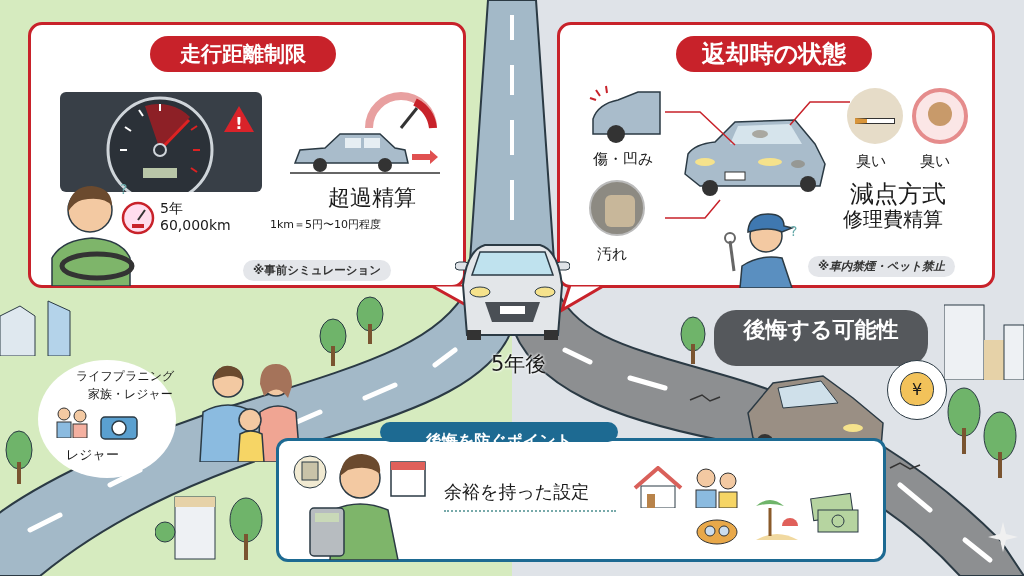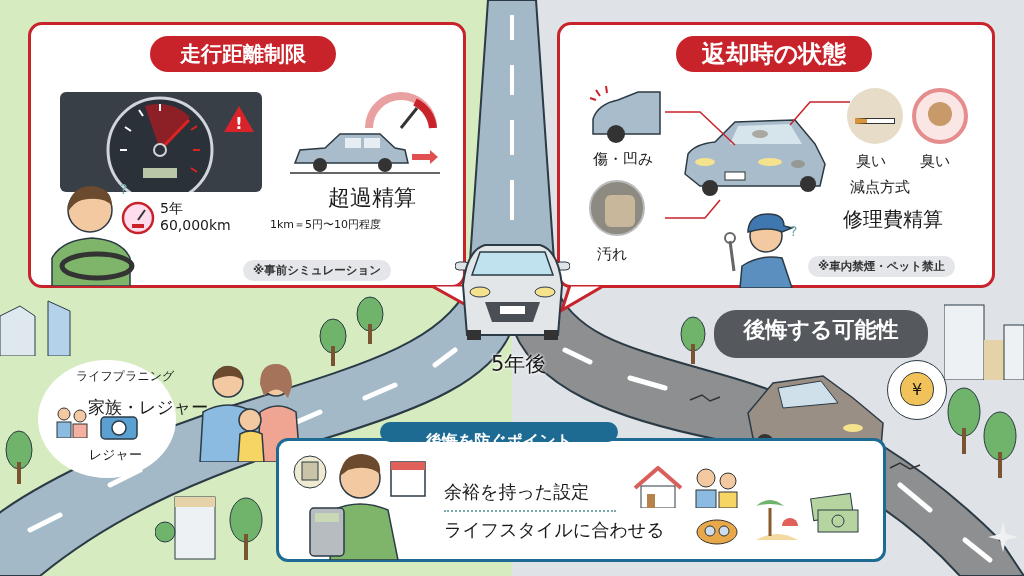--- a/index.html
+++ b/index.html
@@ -151,32 +151,32 @@
         <path d="M190,2 L150,2 L130,25"></path>
       </g>
     </svg>
 
   <div class="circ" style="left:847px;top:88px;width:56px;height:56px;background:#e6dcc8;"></div>
   <div class="abs" style="left:855px;top:118px;width:40px;height:6px;background:#fff;border:1px solid #333;border-left:12px solid #d9953a;"></div>
   <div class="circ" style="left:912px;top:88px;width:56px;height:56px;background:#fbe6e6;border:4px solid #e58c8c;"></div>
   <div class="abs" style="left:928px;top:102px;width:24px;height:24px;background:#c89a6a;border-radius:50%;"></div>
   <div class="txt" style="left:856px;top:152px;font-size:15px;">臭い</div>
   <div class="txt" style="left:920px;top:152px;font-size:15px;">臭い</div>
-  <div class="txt" style="left:850px;top:178px;font-size:15px;">減点方式</div>
+  <div class="txt" style="left:850px;top:178px;font-size:24px;">減点方式</div>
   <div class="txt" style="left:843px;top:206px;font-size:20px;">修理費精算</div>
 
   <svg class="abs" style="left:720px;top:196px" width="80" height="92">
     <path d="M20,92 L22,70 Q40,58 62,62 L72,92 Z" fill="#5a8fc0" stroke="#2b3a44" stroke-width="1.5"></path>
     <circle cx="46" cy="40" r="16" fill="#f3c9a2" stroke="#2b3a44" stroke-width="1.5"></circle>
     <path d="M28,34 Q30,18 48,18 Q64,18 64,30 L72,32 L62,36 Q50,30 28,36 Z" fill="#3f78b0" stroke="#2b3a44" stroke-width="1.5"></path>
     <line x1="10" y1="45" x2="14" y2="75" stroke="#666" stroke-width="3"></line>
       <circle cx="10" cy="42" r="5" fill="none" stroke="#666" stroke-width="2"></circle>
     <text x="70" y="40" font-size="14" fill="#6aa" font-family="DejaVu Sans, sans-serif">?</text>
   </svg>
-  <div class="note" style="left:808px;top:256px;">※車内禁煙・ペット禁止</div>
+  <div class="note" style="left:808px;top:256px;font-style:italic;">※車内禁煙・ペット禁止</div>
 
   <svg class="abs" style="left:455px;top:240px" width="115" height="102">
     <rect x="0" y="22" width="14" height="8" rx="4" fill="#dfe3e8" stroke="#2b3a44"></rect>
     <rect x="101" y="22" width="14" height="8" rx="4" fill="#dfe3e8" stroke="#2b3a44"></rect>
     <path d="M12,95 L8,45 Q12,10 30,5 L85,5 Q103,10 107,45 L103,95 Z" fill="#e3e6e9" stroke="#2b3a44" stroke-width="2"></path>
     <path d="M25,12 L90,12 L98,35 L17,35 Z" fill="#bfe2ee" stroke="#2b3a44" stroke-width="1.5"></path>
     <ellipse cx="25" cy="52" rx="10" ry="5" fill="#f5e28c" stroke="#2b3a44"></ellipse>
     <ellipse cx="90" cy="52" rx="10" ry="5" fill="#f5e28c" stroke="#2b3a44"></ellipse>
     <path d="M30,62 L85,62 L78,82 L37,82 Z" fill="#4a4f55"></path>
     <rect x="45" y="66" width="25" height="8" fill="#fff"></rect>
@@ -193,32 +193,32 @@
       <ellipse cx="15" cy="18" rx="13" ry="17" fill="#6fb46a" stroke="#2b3a44"></ellipse>
       <rect x="13" y="28" width="4" height="20" fill="#7a5430"></rect>
     </svg>
   <svg class="abs" style="left:355px;top:296px" width="30" height="50">
       <ellipse cx="15" cy="18" rx="13" ry="17" fill="#6fb46a" stroke="#2b3a44"></ellipse>
       <rect x="13" y="28" width="4" height="20" fill="#7a5430"></rect>
     </svg>
 
   <div class="circ" style="left:38px;top:360px;width:138px;height:118px;background:#fff;"></div>
   <div class="txt" style="left:76px;top:368px;font-size:12px;">ライフプラニング</div>
-  <div class="txt" style="left:88px;top:396px;font-size:17px;">家族・レジャー</div>
+  <div class="txt" style="left:88px;top:386px;font-size:12px;">家族・レジャー</div>
   <svg class="abs" style="left:52px;top:404px" width="40" height="34">
       <circle cx="12" cy="10" r="6" fill="#f3c9a2" stroke="#333"></circle>
       <rect x="5" y="18" width="14" height="16" fill="#8bbbe0" stroke="#333"></rect>
       <circle cx="28" cy="12" r="6" fill="#f3c9a2" stroke="#333"></circle>
       <rect x="21" y="20" width="14" height="14" fill="#f4b0a0" stroke="#333"></rect>
     </svg>
   <svg class="abs" style="left:100px;top:412px" width="38" height="28">
       <rect x="1" y="5" width="36" height="22" rx="4" fill="#5aa0d0" stroke="#2b3a44" stroke-width="1.5"></rect>
       <circle cx="19" cy="16" r="7" fill="#fff" stroke="#2b3a44" stroke-width="1.5"></circle>
     </svg>
-  <div class="txt" style="left:66px;top:446px;font-size:13px;margin-left:23px;">レジャー</div>
+  <div class="txt" style="left:66px;top:446px;font-size:13px;">レジャー</div>
 
   <svg class="abs" style="left:188px;top:362px" width="130" height="100">
     <circle cx="40" cy="20" r="15" fill="#f3c9a2" stroke="#2b3a44" stroke-width="1.5"></circle>
     <path d="M26,16 Q30,2 42,4 Q55,6 54,18 Q44,10 26,18 Z" fill="#6b4a2e"></path>
     <path d="M12,100 L15,50 Q40,36 65,50 L66,100 Z" fill="#8bbbe0" stroke="#2b3a44" stroke-width="1.5"></path>
     <circle cx="88" cy="20" r="14" fill="#f3c9a2" stroke="#2b3a44" stroke-width="1.5"></circle>
     <path d="M72,22 Q72,2 88,2 Q104,2 104,24 L100,36 Q90,20 76,34 Z" fill="#a5735a"></path>
     <path d="M70,100 L72,50 Q90,38 108,50 L112,100 Z" fill="#f0a593" stroke="#2b3a44" stroke-width="1.5"></path>
     <circle cx="62" cy="58" r="11" fill="#f3c9a2" stroke="#2b3a44" stroke-width="1.5"></circle>
     <path d="M50,100 L52,72 Q62,66 74,72 L76,100 Z" fill="#f6d565" stroke="#2b3a44" stroke-width="1.5"></path>
@@ -235,21 +235,21 @@
     </svg>
   <svg class="abs" style="left:228px;top:496px" width="36" height="65">
       <ellipse cx="18" cy="24" rx="16" ry="22" fill="#6fb46a" stroke="#2b3a44"></ellipse>
       <rect x="16" y="38" width="4" height="26" fill="#7a5430"></rect>
     </svg>
 
   <svg class="abs" style="left:680px;top:316px" width="26" height="50">
       <ellipse cx="13" cy="18" rx="12" ry="17" fill="#6fb46a" stroke="#2b3a44"></ellipse>
       <rect x="11" y="28" width="4" height="20" fill="#7a5430"></rect>
     </svg>
-  <div class="pill dark" style="left:714px;top:310px;width:214px;height:48px;font-size:22px;line-height:40px;">後悔する可能性</div>
+  <div class="pill dark" style="left:714px;top:310px;width:214px;height:56px;font-size:22px;line-height:40px;">後悔する可能性</div>
   <svg class="abs" style="left:944px;top:300px" width="80" height="80">
       <rect x="0" y="5" width="40" height="75" fill="#eef1f4" stroke="#2b3a44"></rect>
       <rect x="40" y="40" width="20" height="40" fill="#e6d2a8"></rect>
       <rect x="60" y="25" width="20" height="55" fill="#eef1f4" stroke="#2b3a44"></rect>
     </svg>
   <svg class="abs" style="left:743px;top:368px" width="145" height="100">
     <path d="M5,45 L30,15 L80,8 L110,30 L140,55 L138,80 L50,90 L10,70 Z" fill="#9a8f84" stroke="#2b3a44" stroke-width="1.5"></path>
     <path d="M35,20 L78,13 L95,35 L40,40 Z" fill="#cfe0ea" stroke="#2b3a44"></path>
     <ellipse cx="110" cy="60" rx="10" ry="4" fill="#f5e28c"></ellipse>
     <circle cx="22" cy="75" r="9" fill="#333"></circle>
@@ -276,21 +276,20 @@
     <path d="M52,28 Q54,6 74,6 Q94,8 92,26 Q80,16 60,22 Z" fill="#6b4a2e"></path>
     <path d="M42,112 L45,62 Q72,50 100,62 L110,112 Z" fill="#7eb56a" stroke="#2b3a44" stroke-width="1.5"></path>
     <rect x="22" y="60" width="34" height="48" rx="4" fill="#b7bcc0" stroke="#2b3a44" stroke-width="1.5"></rect>
     <rect x="27" y="65" width="24" height="9" fill="#c9d9b8"></rect>
     <rect x="103" y="14" width="34" height="34" fill="#fff" stroke="#2b3a44" stroke-width="1.5"></rect>
     <rect x="103" y="14" width="34" height="8" fill="#e0605a"></rect>
   </svg>
 
   <div class="txt" style="left:444px;top:480px;font-size:18px;">余裕を持った設定</div>
   <div class="abs" style="left:444px;top:510px;width:172px;border-top:2px dotted #7aa;"></div>
-  <div class="txt" style="left:444px;top:518px;font-size:18px;">ライフスタイルに合わせる</div>
 
   <svg class="abs" style="left:633px;top:466px" width="50" height="42">
       <path d="M2,22 L25,2 L48,22" fill="none" stroke="#d9605a" stroke-width="4"></path>
       <rect x="8" y="20" width="34" height="22" fill="#fff" stroke="#2b3a44"></rect>
       <rect x="14" y="28" width="8" height="14" fill="#b8834a"></rect>
     </svg>
   <svg class="abs" style="left:692px;top:466px" width="50" height="42">
       <circle cx="14" cy="12" r="9" fill="#f3c9a2" stroke="#333"></circle>
       <rect x="4" y="24" width="20" height="18" fill="#8bbbe0" stroke="#333"></rect>
       <circle cx="36" cy="15" r="8" fill="#f3c9a2" stroke="#333"></circle>

